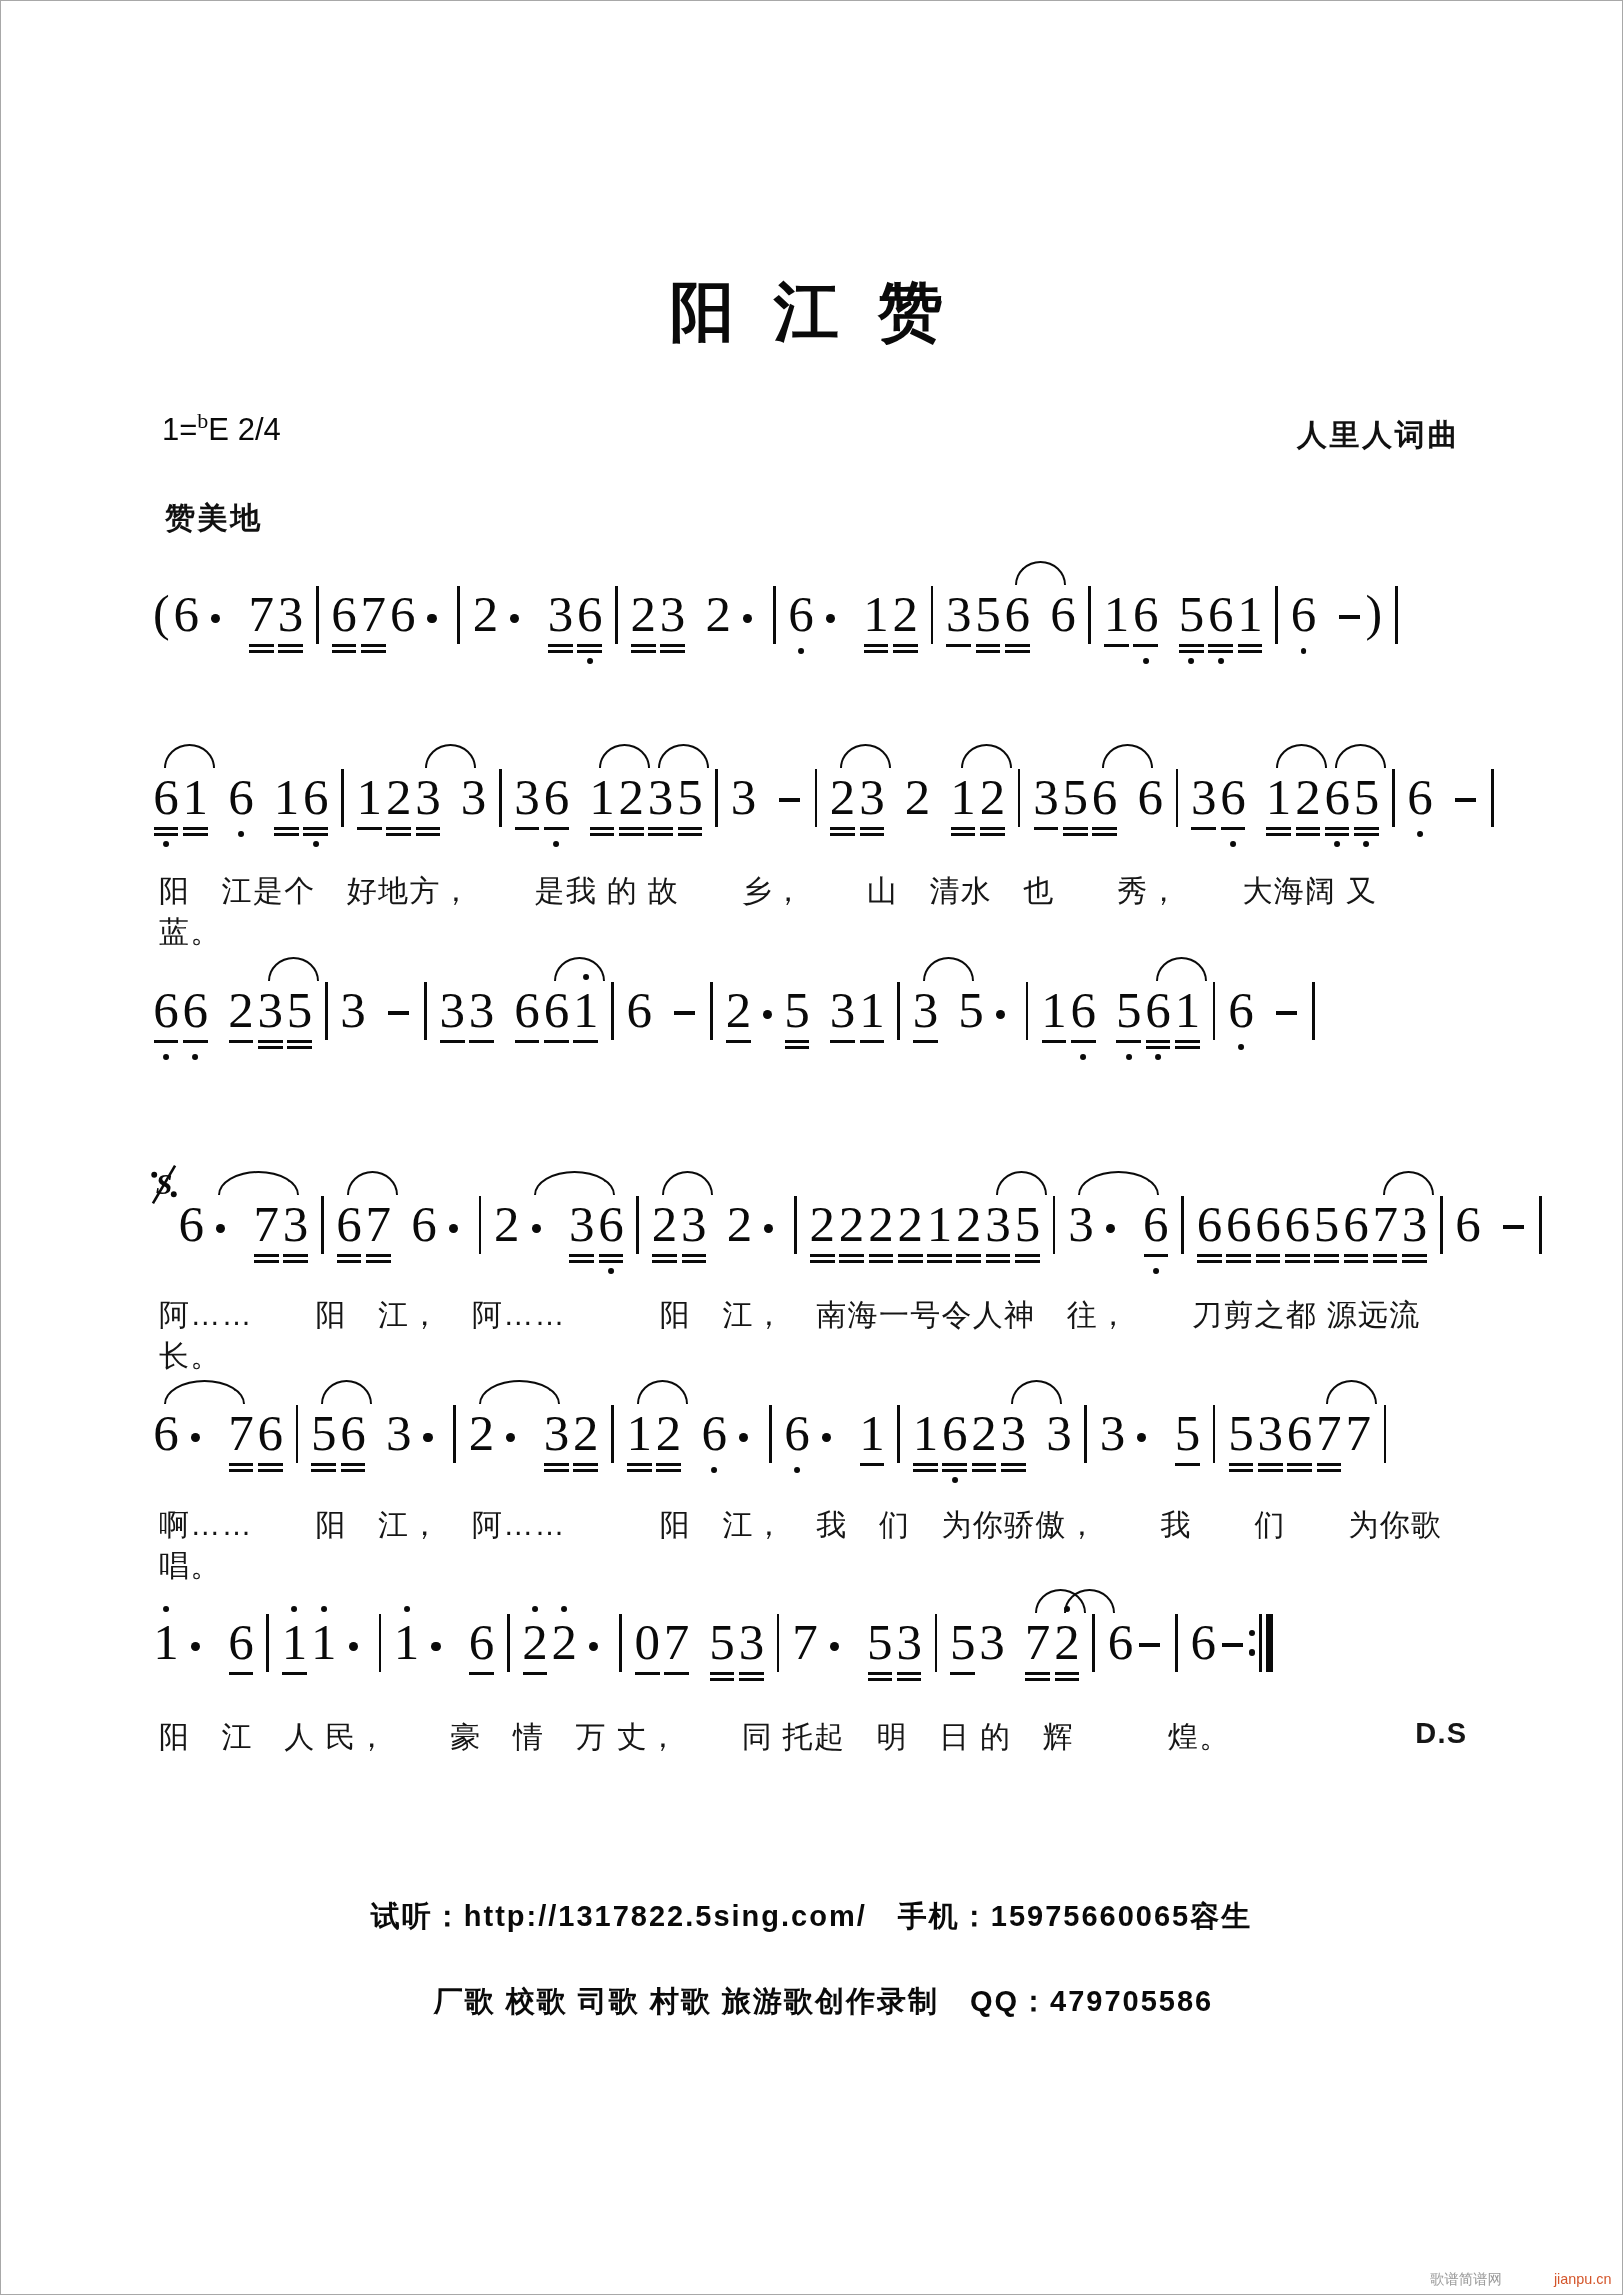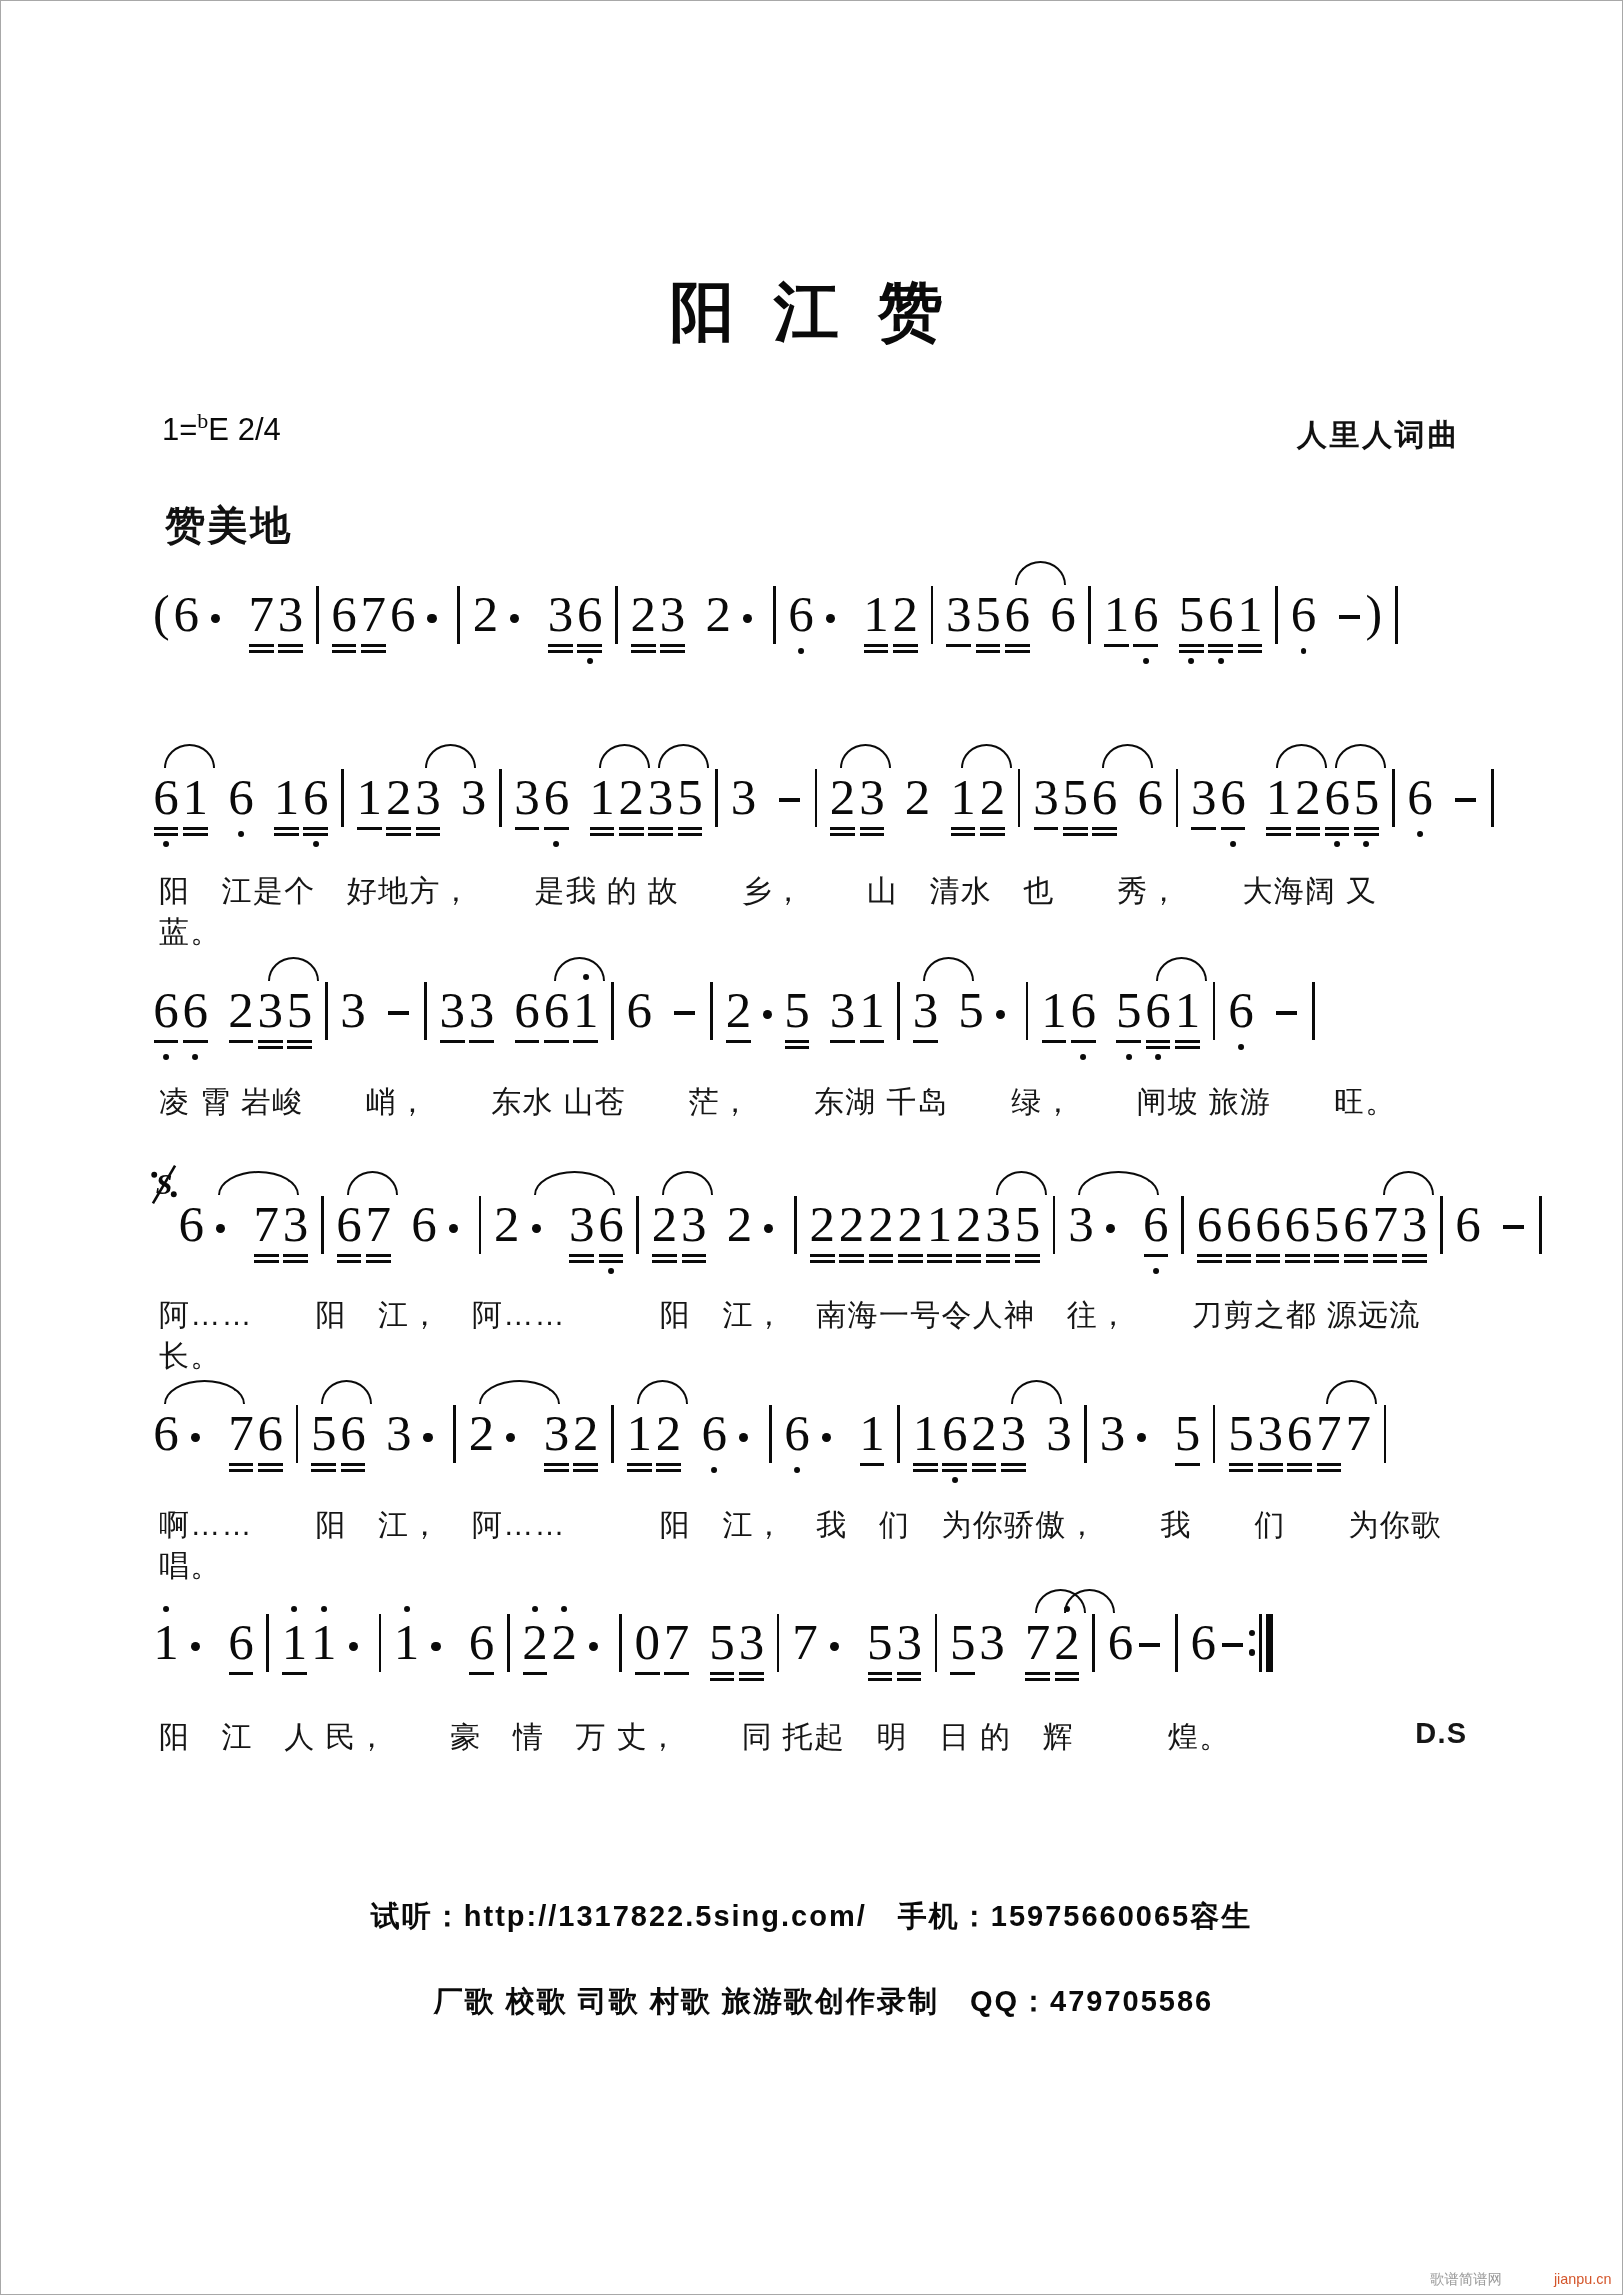--- a/index.html
+++ b/index.html
@@ -4,21 +4,21 @@
 <style>
   html,body{margin:0;padding:0;background:#ffffff;}
   body{width:1623px;height:2295px;position:relative;font-family:"Liberation Sans",sans-serif;color:#111;}
   .page{position:absolute;inset:0;border:1.3px solid #a8a8a8;background:#fff;}
 
   .title{position:absolute;top:267px;left:0;width:100%;text-align:center;
          font-size:65px;font-weight:900;letter-spacing:10.5px;color:#0a0a0a;}
   .keysig{position:absolute;top:411px;left:161px;font-size:31px;color:#0a0a0a;}
   .keysig .flat{display:inline-block;font-size:22px;transform:translateY(-11.8px);font-family:"Liberation Serif",serif;}
   .credit{position:absolute;top:414px;right:162px;font-size:30px;font-weight:600;letter-spacing:2.6px;}
-  .mood{position:absolute;top:497px;left:164px;font-size:40px;font-weight:700;letter-spacing:2.6px;}
+  .mood{position:absolute;top:497px;left:164px;font-size:30px;font-weight:700;letter-spacing:2.6px;}
 
   
   .music-row{position:absolute;left:152px;display:flex;align-items:flex-start;gap:3.3px;white-space:nowrap;}
   .tok{position:relative;display:inline-block;width:26px;height:98px;flex:none;}
   .digit{position:absolute;top:9.2px;left:0;width:100%;text-align:center;
          font-family:"Liberation Serif",serif;font-size:51px;line-height:56px;color:#0a0a0a;}
   .ul{position:absolute;left:0.7px;right:0.7px;height:3.3px;background:#0a0a0a;}
   .ul.l1{top:67px}.ul.l2{top:73px}
   .oct{position:absolute;left:50%;transform:translateX(-50%);width:5.9px;height:5.9px;border-radius:50%;background:#0a0a0a;}
   .oct.above{top:1.3px}.oct.below{top:81px}.oct.below.nou{top:71px}
@@ -536,21 +536,20 @@
       <span class="tok">
         <span class="digit">6</span>
         <span class="oct below nou"></span>
       </span>
       <span class="sp"></span>
       <span class="tok">
         <span class="dash"></span>
       </span>
       <span class="bar"></span>
     </div>
-  <div class="lyric-row" style="top:1081px">凌 霄 岩峻　　峭，　　东水 山苍　　茫，　　东湖 千岛　　绿，　　闸坡 旅游　　旺。</div>
 
   <div class="music-row" style="top:1186px">
       <span class="tok segno">
         <svg width="30" height="43" viewBox="0 0 46 66">
           <line x1="40" y1="4" x2="6" y2="62" stroke="#0a0a0a" stroke-width="4"></line>
           <circle cx="8" cy="18" r="4.5" fill="#0a0a0a"></circle>
           <circle cx="38" cy="48" r="4.5" fill="#0a0a0a"></circle>
           <text x="23" y="48" font-size="46" font-family="Liberation Serif,serif" font-style="italic" font-weight="bold" text-anchor="middle" fill="#0a0a0a">S</text>
         </svg>
       </span>

